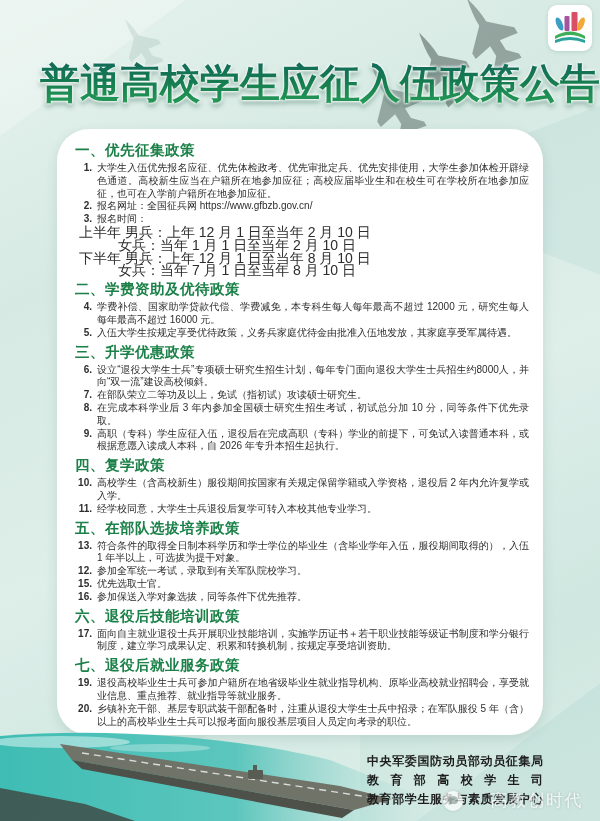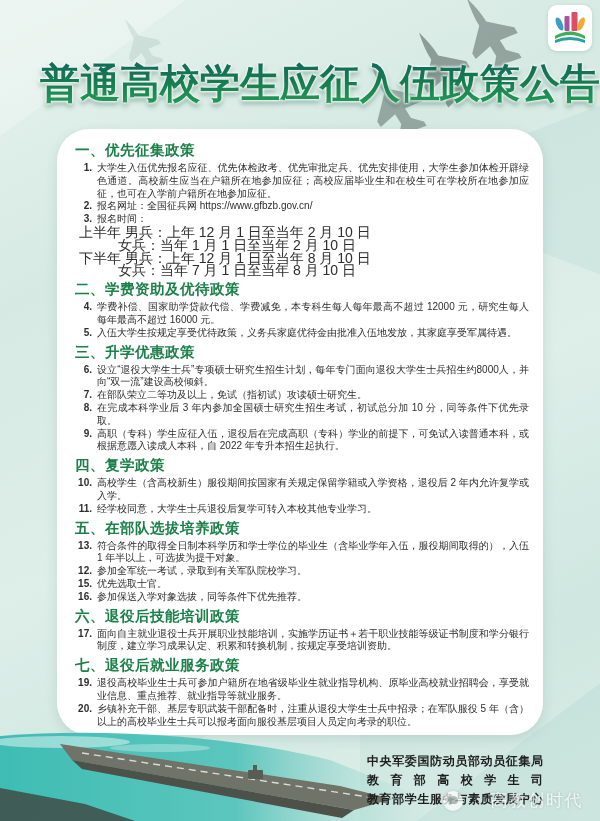--- a/index.html
+++ b/index.html
@@ -155,21 +155,21 @@
   <div class="item">
     <div class="item-main">
       <span class="num">8.</span>
       <span class="txt">在完成本科学业后 3 年内参加全国硕士研究生招生考试，初试总分加 10 分，同等条件下优先录取。</span>
     </div>
   </div>
 
   <div class="item">
     <div class="item-main">
       <span class="num">9.</span>
-      <span class="txt">高职（专科）学生应征入伍，退役后在完成高职（专科）学业的前提下，可免试入读普通本科，或根据意愿入读成人本科，自 2022 年专升本招生起执行。</span>
+      <span class="txt">高职（专科）学生应征入伍，退役后在完成高职（专科）学业的前提下，可免试入读普通本科，或根据意愿入读成人本科，自 2026 年专升本招生起执行。</span>
     </div>
   </div>
 </div>
   </section>
 
   <section class="policy-section">
     <h2 class="sec-heading">四、复学政策</h2>
     <div class="sec-items">
   <div class="item">
     <div class="item-main">

